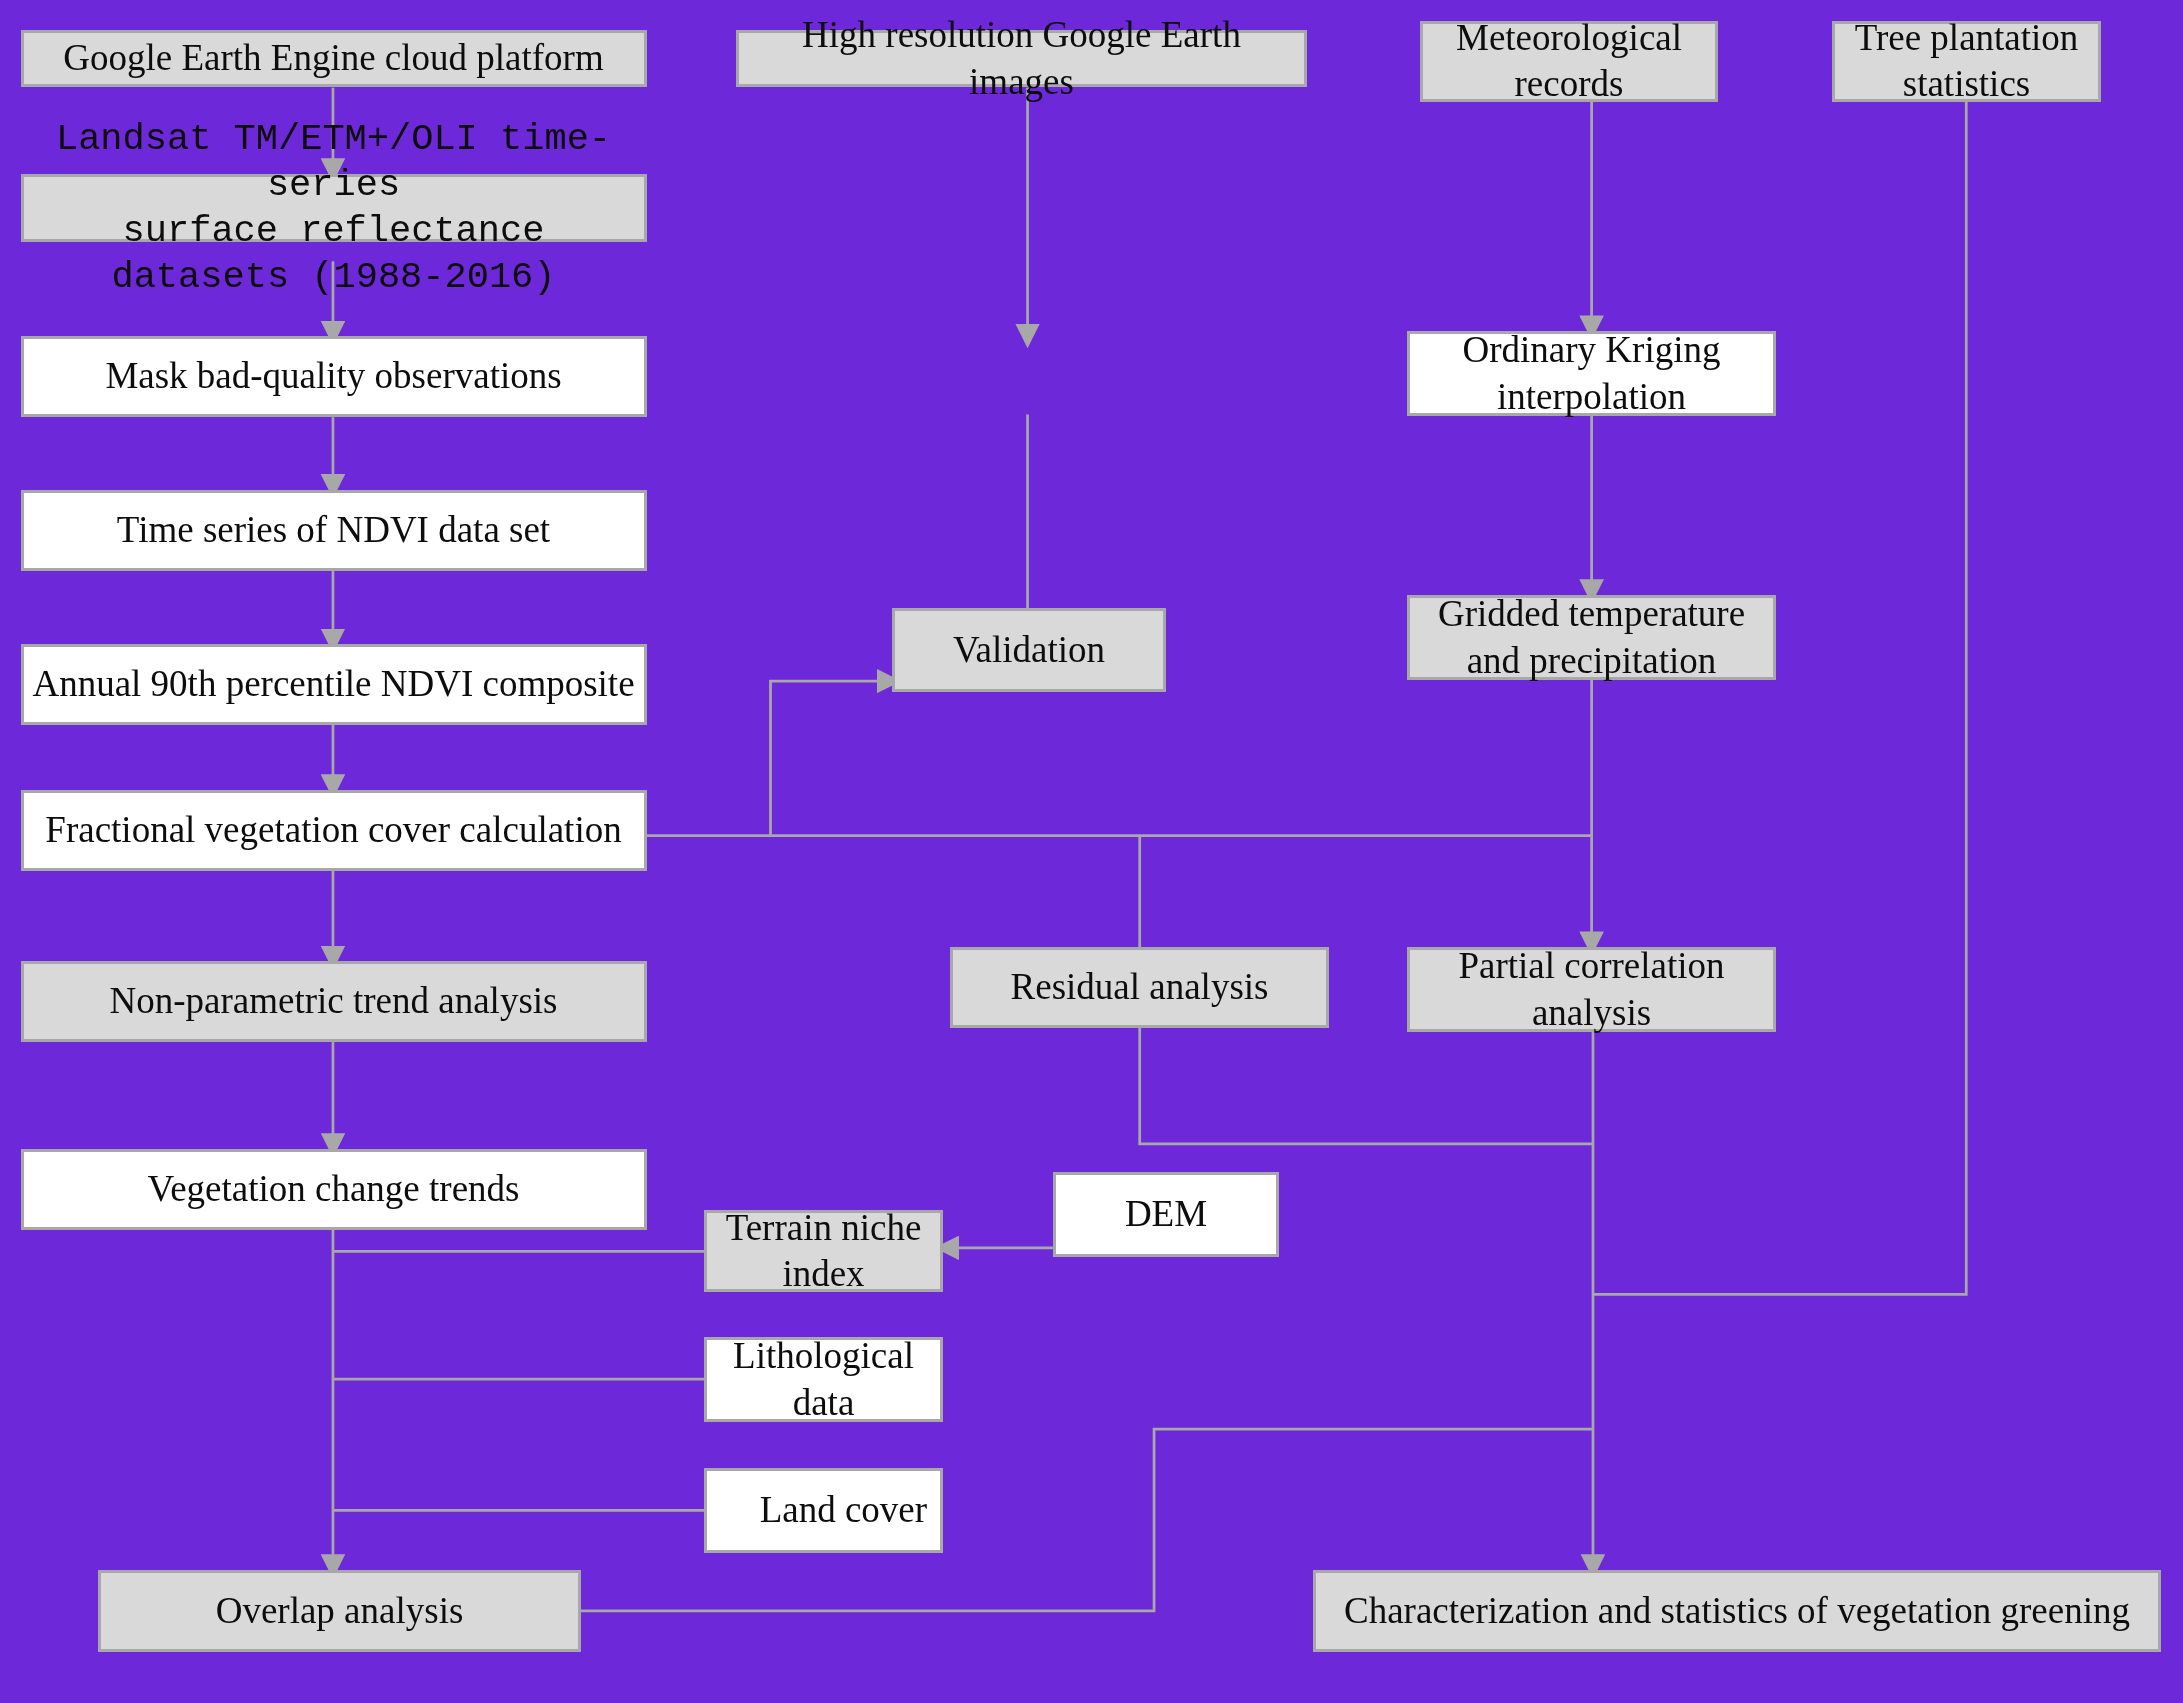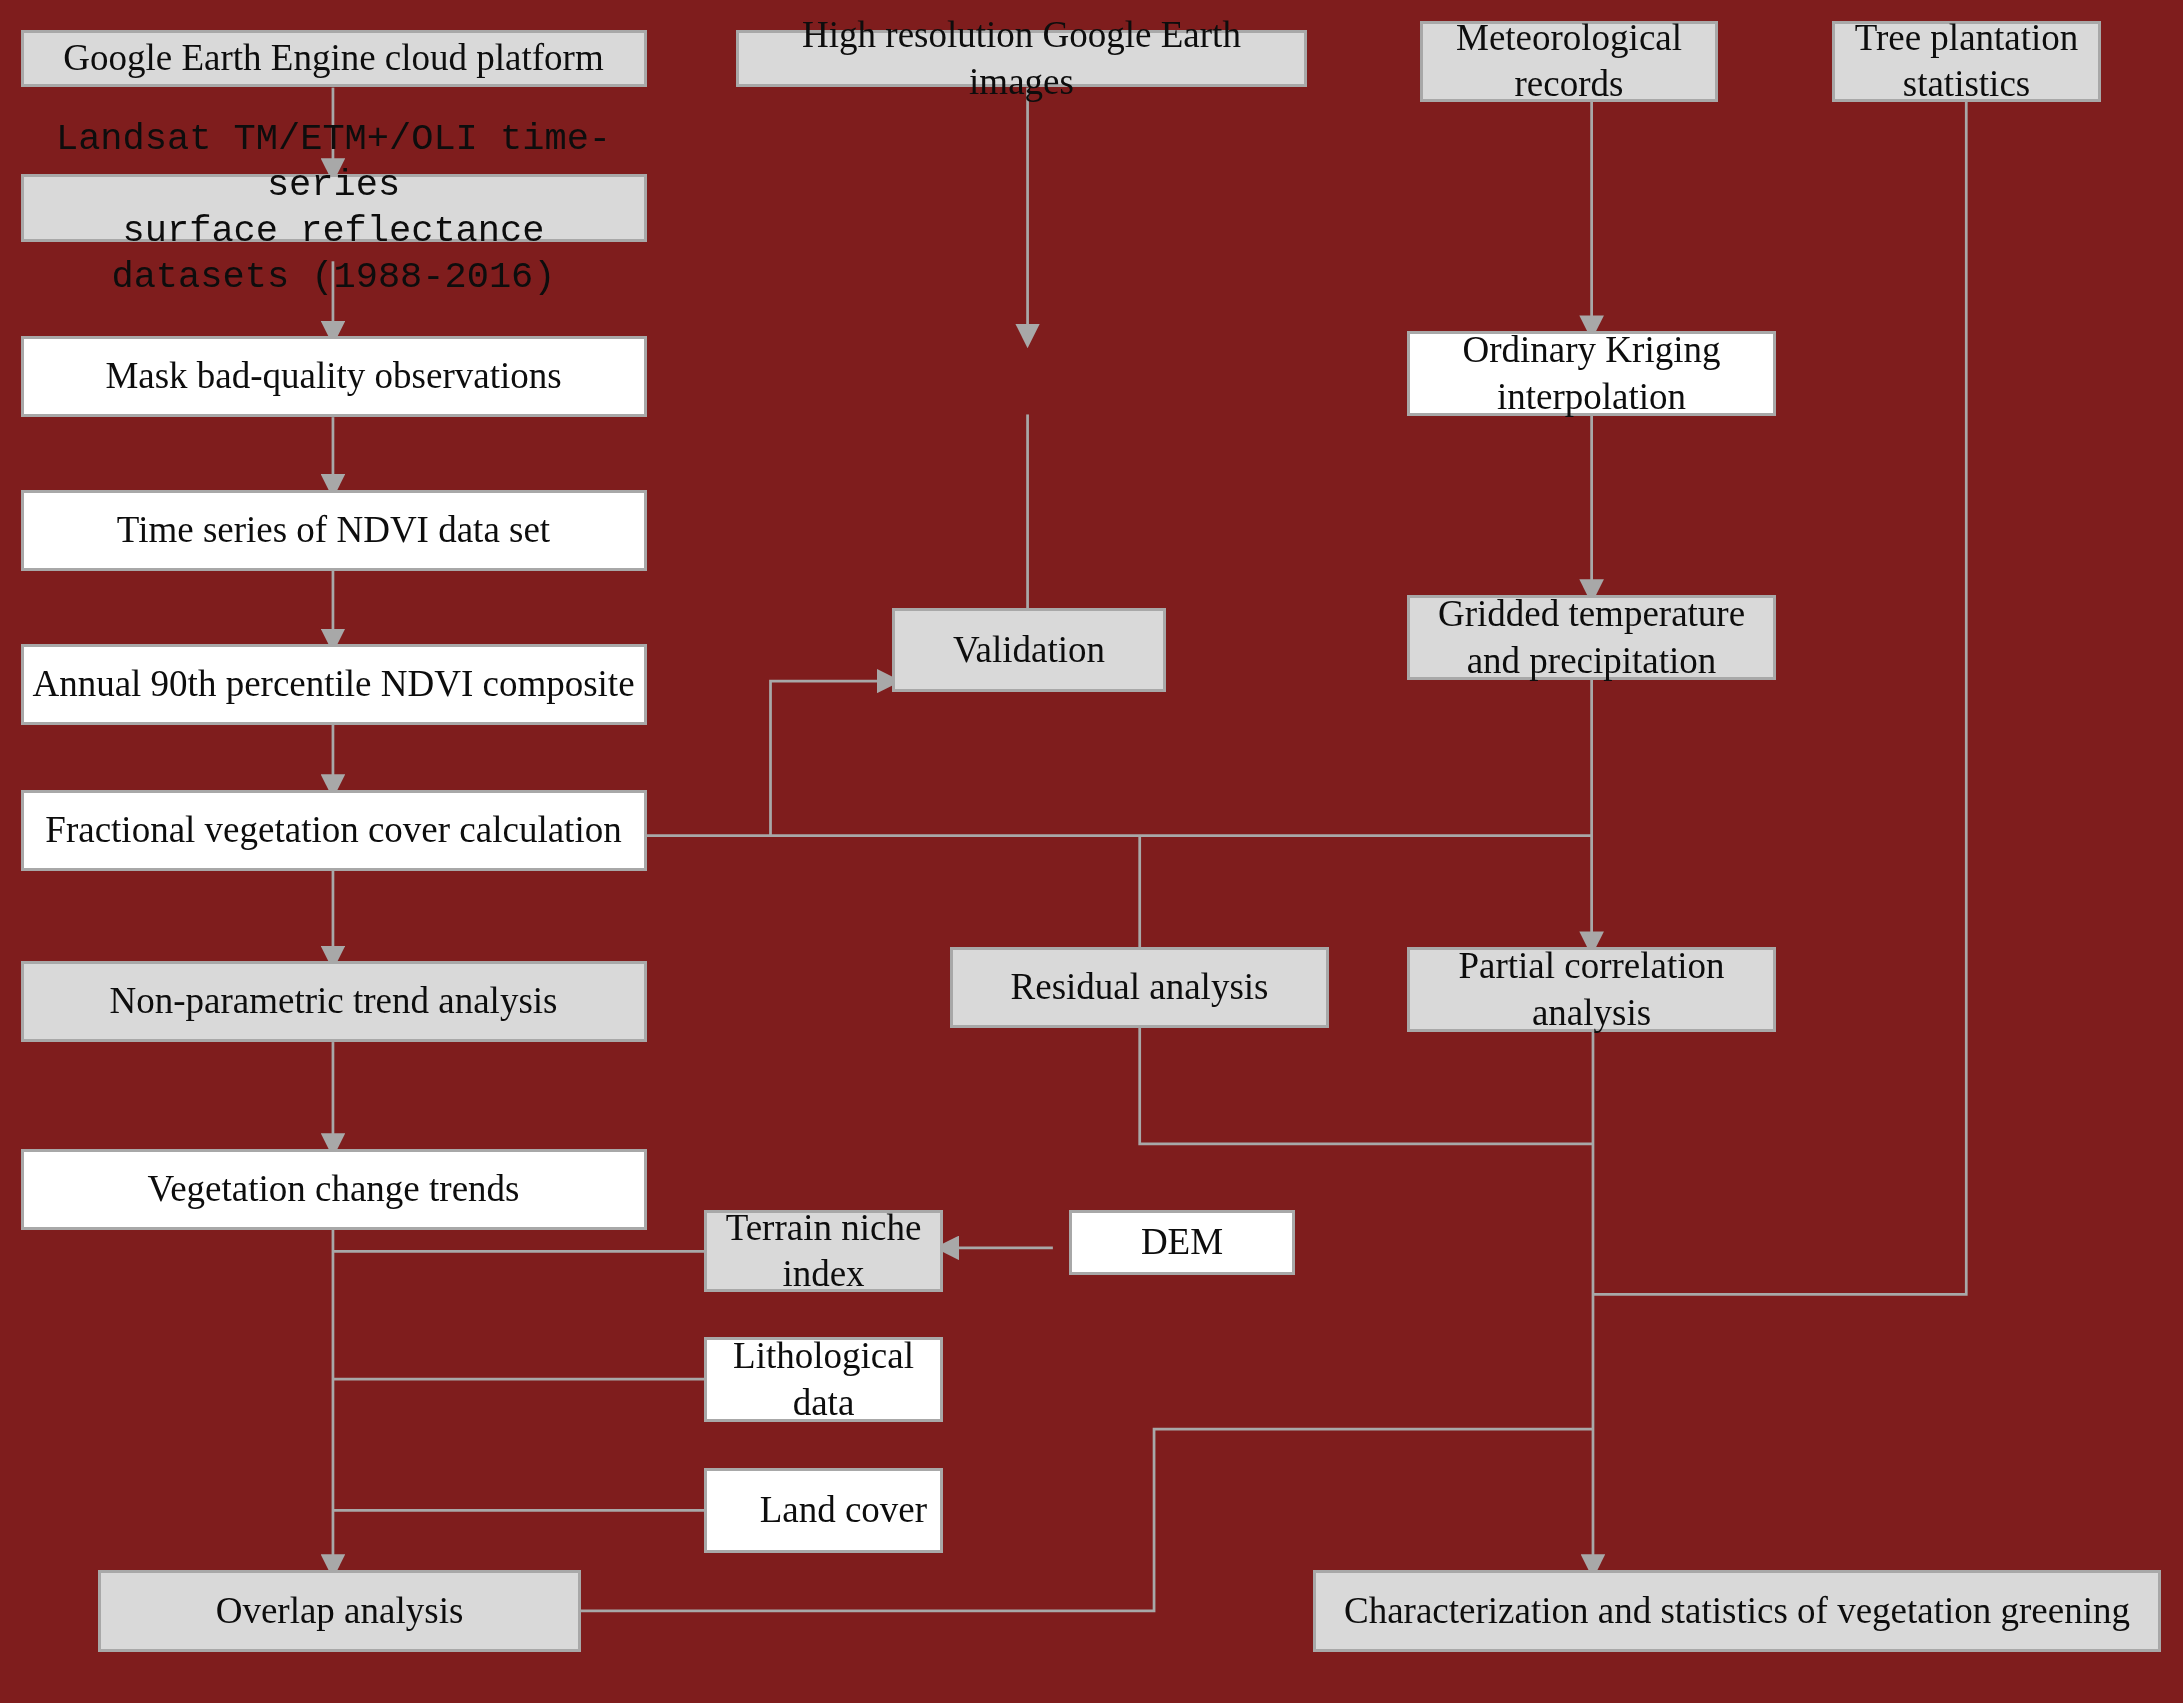--- a/index.html
+++ b/index.html
@@ -4,21 +4,21 @@
 <style>
   html, body {
     margin: 0;
     padding: 0;
     background: #ffffff;
   }
   #canvas {
     position: relative;
     width: 2183px;
     height: 1704px;
-    background: #7f1d1d;
+    background: #6d28d9;
     font-family: "Liberation Serif", "DejaVu Serif", serif;
     overflow: hidden;
   }
   #edges {
     position: absolute;
     left: 0; top: 0;
     width: 2183px;
     height: 1704px;
     pointer-events: none;
   }
@@ -131,21 +131,21 @@
       <span class="node-label">Terrain niche
 index</span>
     </div>
   <div class="node plain" style="left:704px; top:1337px; width:239px; height:85px;">
       <span class="node-label">Lithological
 data</span>
     </div>
   <div class="node plain" style="left:704px; top:1468px; width:239px; height:85px;padding-left:48px;">
       <span class="node-label">Land cover</span>
     </div>
-  <div class="node plain" style="left:1053px; top:1210px; width:226px; height:65px;margin-left:16px;">
+  <div class="node plain" style="left:1053px; top:1172px; width:226px; height:85px;">
       <span class="node-label">DEM</span>
     </div>
 
   <div class="node shaded" style="left:1420px; top:20.5px;  width:298px; height:81px;">
       <span class="node-label">Meteorological
 records</span>
     </div>
   <div class="node plain" style="left:1407px; top:331px;  width:369px; height:85px;">
       <span class="node-label">Ordinary Kriging
 interpolation</span>

